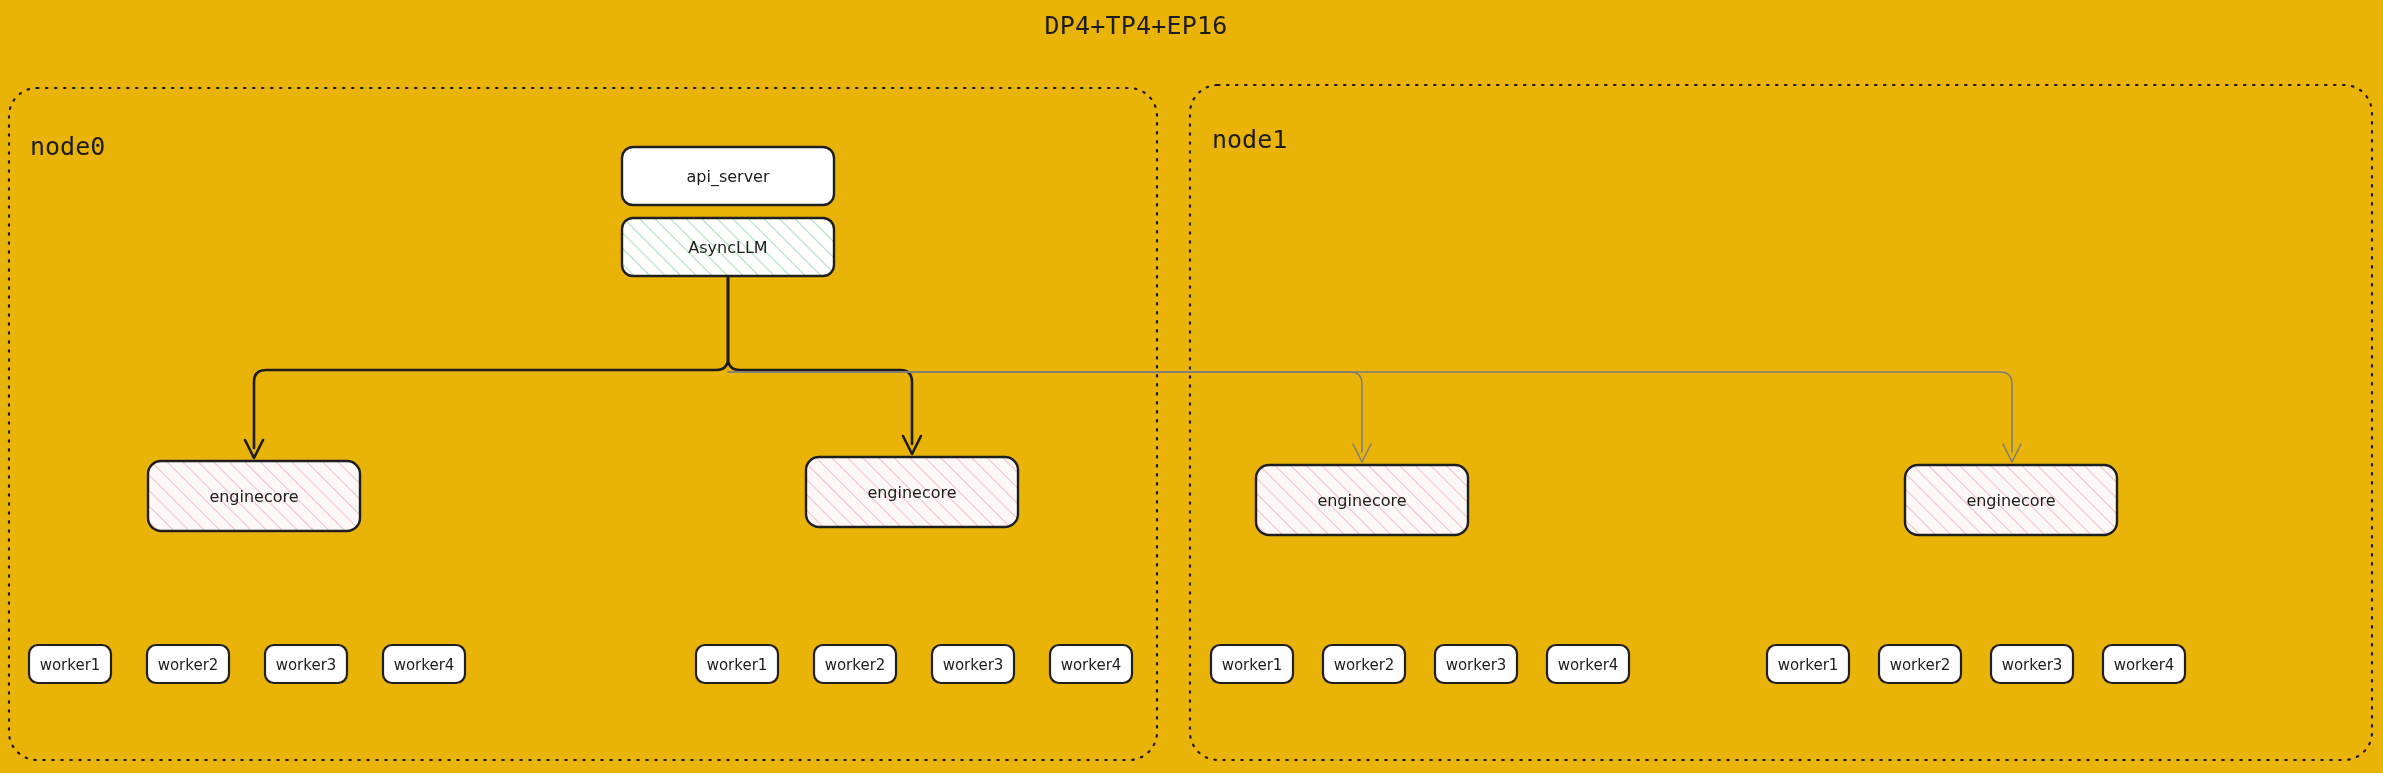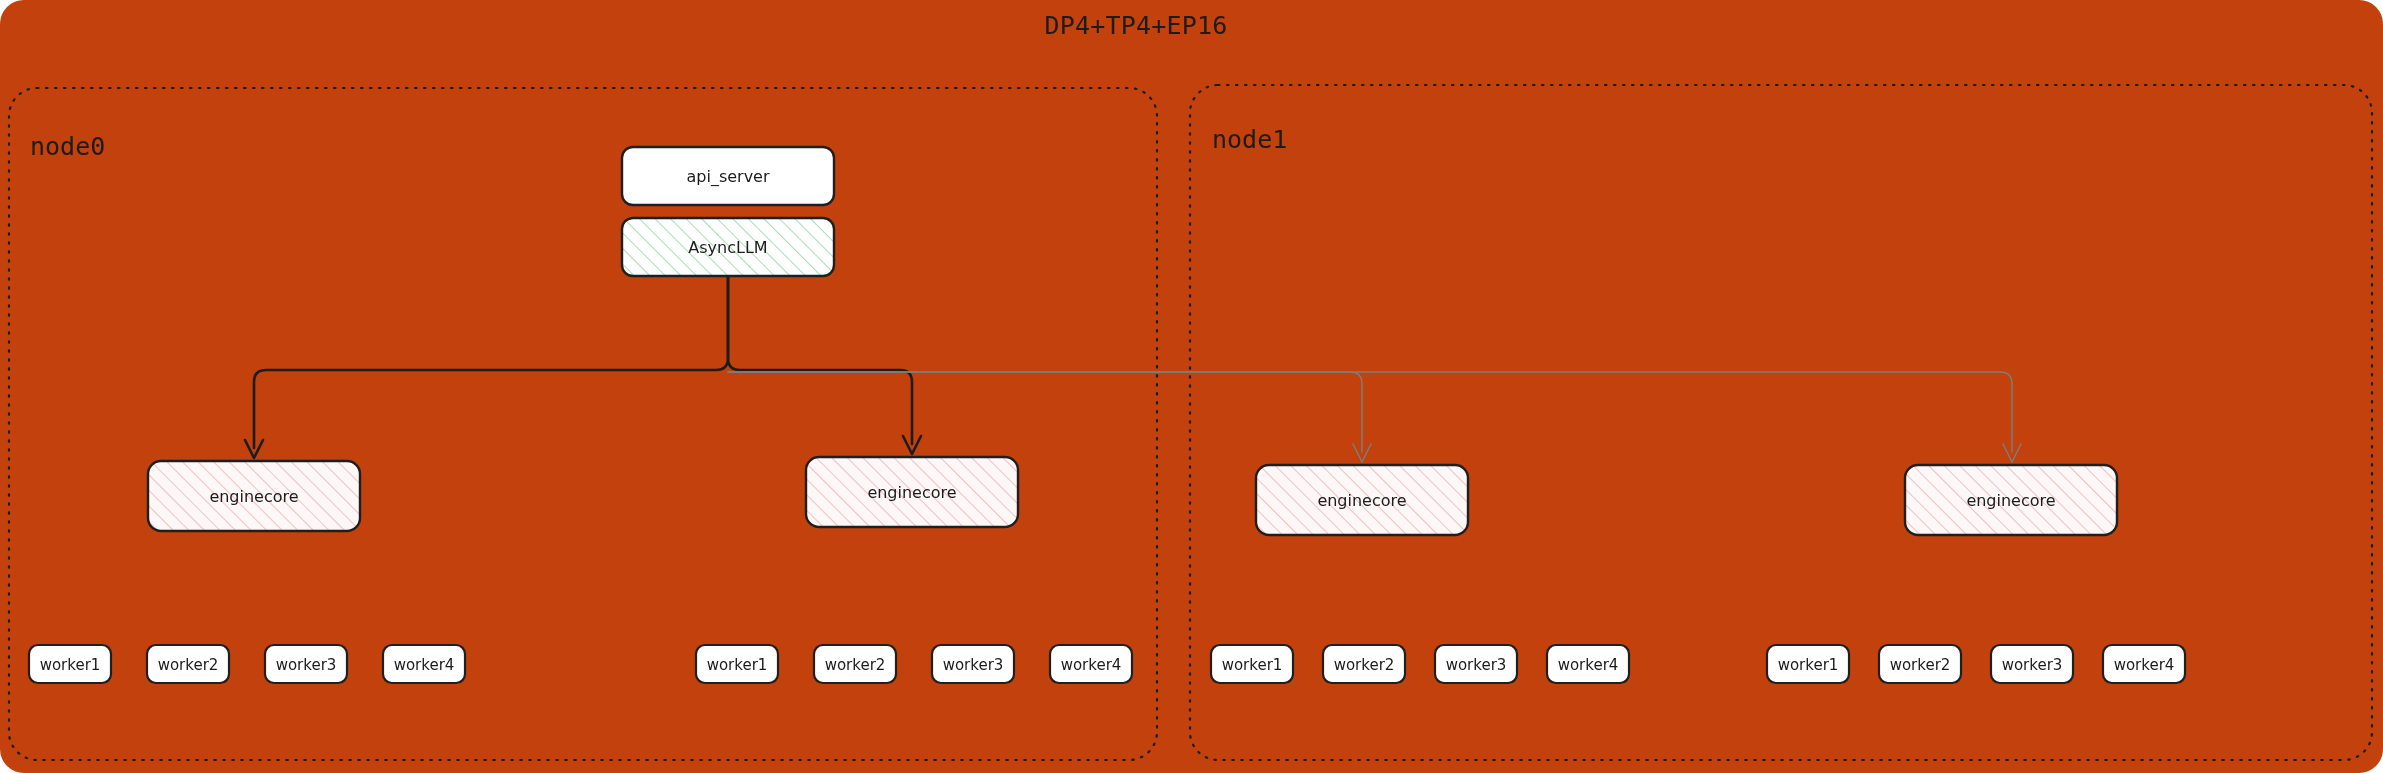--- a/index.html
+++ b/index.html
@@ -10,22 +10,21 @@
   body {
     width: 2383px;
     height: 773px;
     font-family: "DejaVu Sans", sans-serif;
     overflow: hidden;
   }
   #canvas {
     position: relative;
     width: 2383px;
     height: 773px;
-    background: #c2410c;
-    border-radius: 24px;
+    background: #eab308;
   }
   svg#diagram {
     position: absolute;
     left: 0;
     top: 0;
     width: 2383px;
     height: 773px;
   }
   .diagram-title {
     font-family: "DejaVu Sans Mono", monospace;

